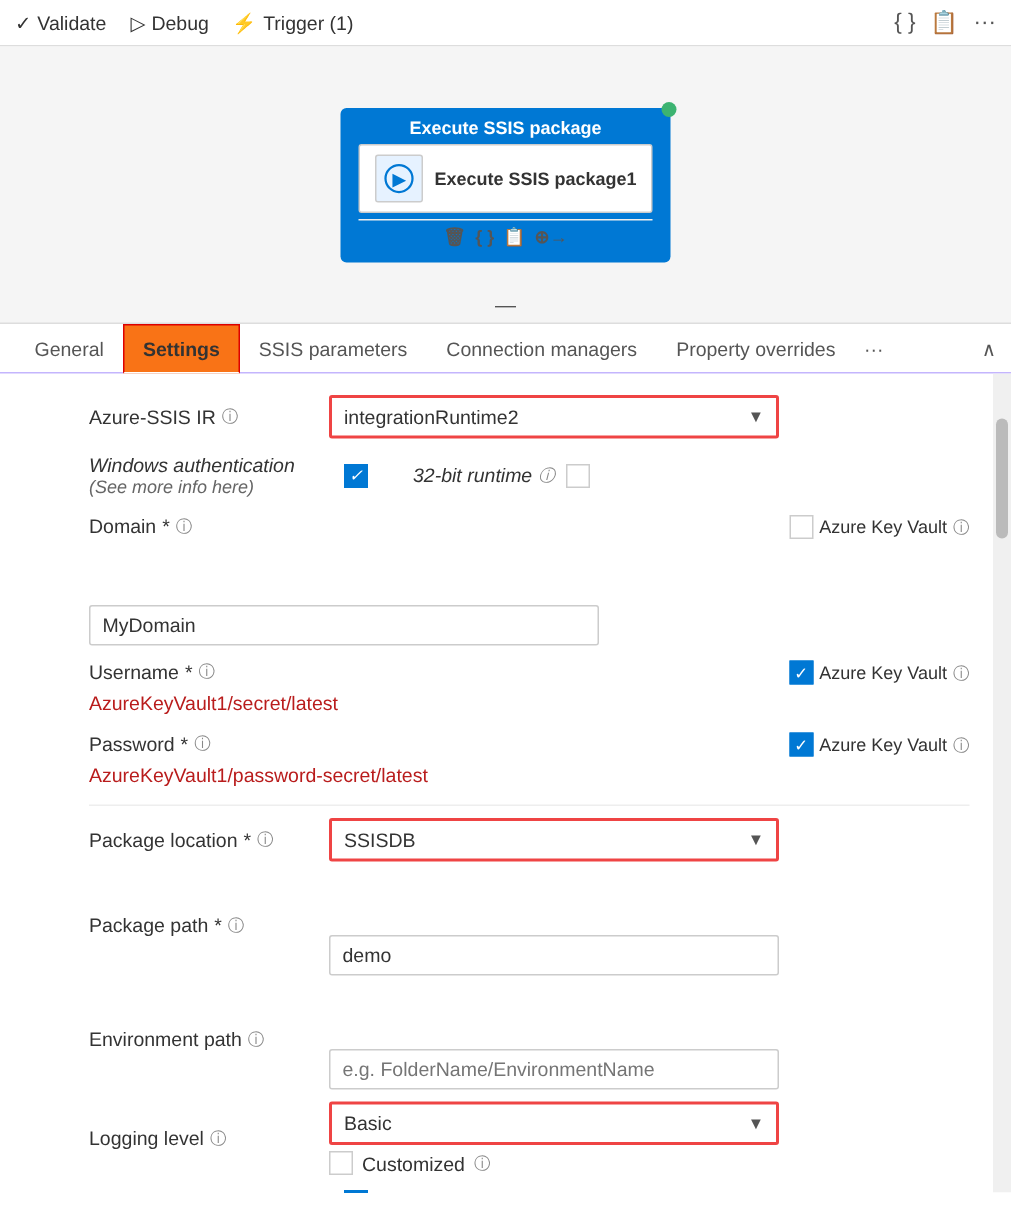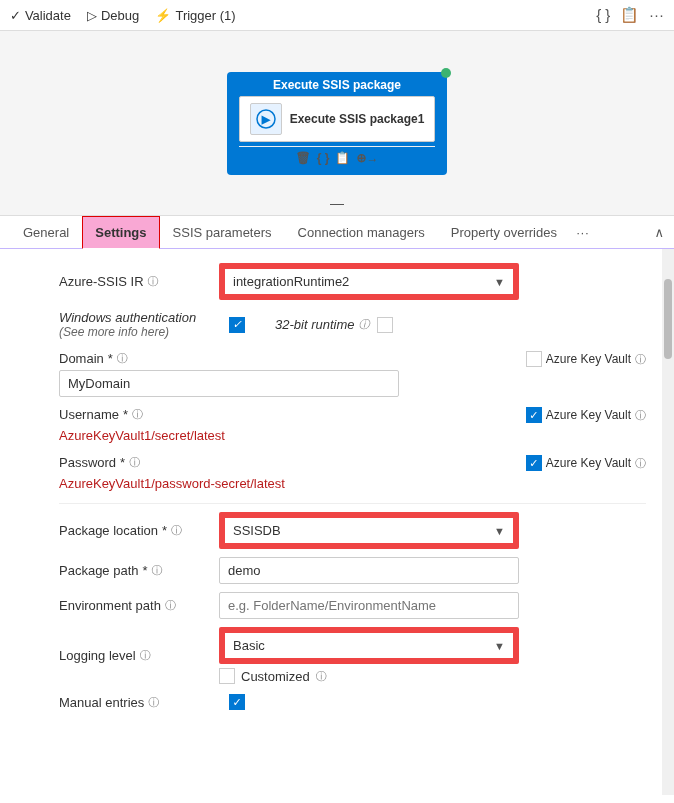--- a/index.html
+++ b/index.html
@@ -30,44 +30,44 @@
     .collapse-btn { position: absolute; bottom: 4px; left: 50%; transform: translateX(-50%); cursor: pointer; font-size: 14px; color: #555; }
 
     
     .tabs-bar {
       display: flex; align-items: center; border-bottom: 1px solid #c4b5fd; padding: 0 10px; background: #fff; position: relative;
     }
     .tab {
       padding: 8px 12px; font-size: 13px; color: #555; cursor: pointer; border: 1px solid transparent; margin-bottom: -1px;
     }
     .tab.active {
-      border: 1px solid #d00; color: #333; font-weight: 600; background: #f9a8d4; border-bottom: 1px solid #fff;
+      border: 1px solid #d00; color: #333; font-weight: 600; background: #f97316; border-bottom: 1px solid #fff;
     }
     .tabs-more { padding: 8px 6px; cursor: pointer; color: #555; }
     .tabs-collapse { margin-left: auto; color: #555; cursor: pointer; }
 
     
     .main-content {
       display: flex; height: calc(803px - 185px - 37px - 35px); overflow: hidden; padding-left: 43px;
     }
     .form-area {
       flex: 1; overflow-y: auto; padding: 14px 16px; border-right: none;
     }
     .scrollbar-track {
       width: 12px; background: #f0f0f0; position: relative; flex-shrink: 0;
     }
     .scrollbar-thumb {
       width: 8px; height: 80px; background: #bbb; border-radius: 4px; position: absolute; top: 30px; left: 2px;
     }
     .info-icon { color: #888; font-size: 11px; cursor: pointer; }
     .form-control {
-      flex: 1; border: 1px solid #ccc; border-radius: 2px; padding: 5px 8px; font-size: 13px; color: #333; background: #fff; outline: none;
+      flex: 1; border: 1px solid #ccc; border-radius: 2px; padding: 5px 8px; font-size: 13px; color: #333; background: #fff; outline: none; margin-top: 41px;
     }
     .form-control-dropdown {
-      flex: 1; border: 6px solid #ef4444; border-radius: 2px; padding: 5px 8px; font-size: 13px; color: #333; background: #fff; display: flex; align-items: center; justify-content: space-between; cursor: pointer;
+      flex: 1; border: 2px solid #ef4444; border-radius: 2px; padding: 5px 8px; font-size: 13px; color: #333; background: #fff; display: flex; align-items: center; justify-content: space-between; cursor: pointer;
     }
     .dropdown-arrow { color: #555; font-size: 11px; }
 
     
     .ir-row { display: flex; align-items: center; margin-bottom: 10px; }
     .ir-label { min-width: 160px; font-size: 13px; color: #333; display: flex; align-items: center; gap: 4px; }
 
     
     .winauth-row { display: flex; align-items: center; margin-bottom: 4px; gap: 10px; font-style: italic; }
     .winauth-label { display: flex; flex-direction: column; font-size: 13px; color: #333; min-width: 160px; }

